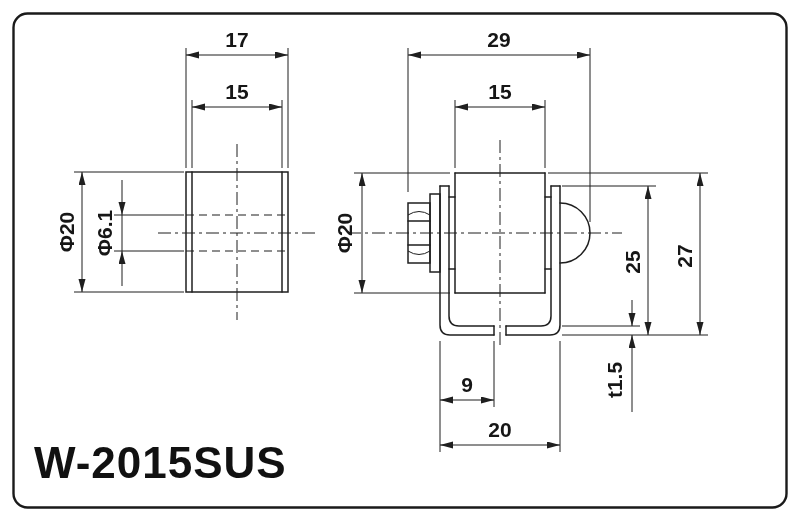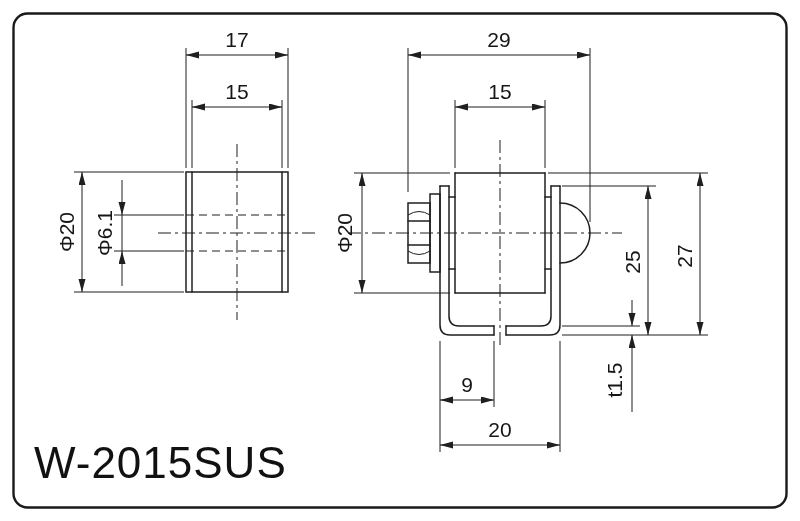--- a/index.html
+++ b/index.html
@@ -1,17 +1,17 @@
 <!DOCTYPE html>
 <html><head>
 <meta charset="utf-8">
 <style>
   html,body{margin:0;padding:0;background:#ffffff;}
   .stage{position:relative;width:800px;height:521px;background:#ffffff;overflow:hidden;
-         font-family:"Liberation Sans", sans-serif;}
+         font-family:"Liberation Sans", sans-serif;font-weight:bold;}
   svg{position:absolute;left:0;top:0;}
   .part   {stroke:#1f1f1f;stroke-width:1.5;fill:none;stroke-linecap:round;}
   .thin   {stroke:#1f1f1f;stroke-width:1;fill:none;}
   .center {stroke:#1f1f1f;stroke-width:1;fill:none;stroke-dasharray:13 4 3 4;}
   .hidden {stroke:#1f1f1f;stroke-width:1.2;fill:none;stroke-dasharray:8 5;}
   .dim    {stroke:#1f1f1f;stroke-width:1;fill:none;}
   text.dimtxt{font-family:"Liberation Sans", sans-serif;font-size:21px;fill:#161616;}
   text.title{font-family:"Liberation Sans", sans-serif;font-size:44px;fill:#111111;letter-spacing:1px;}
 </style>
 </head>

